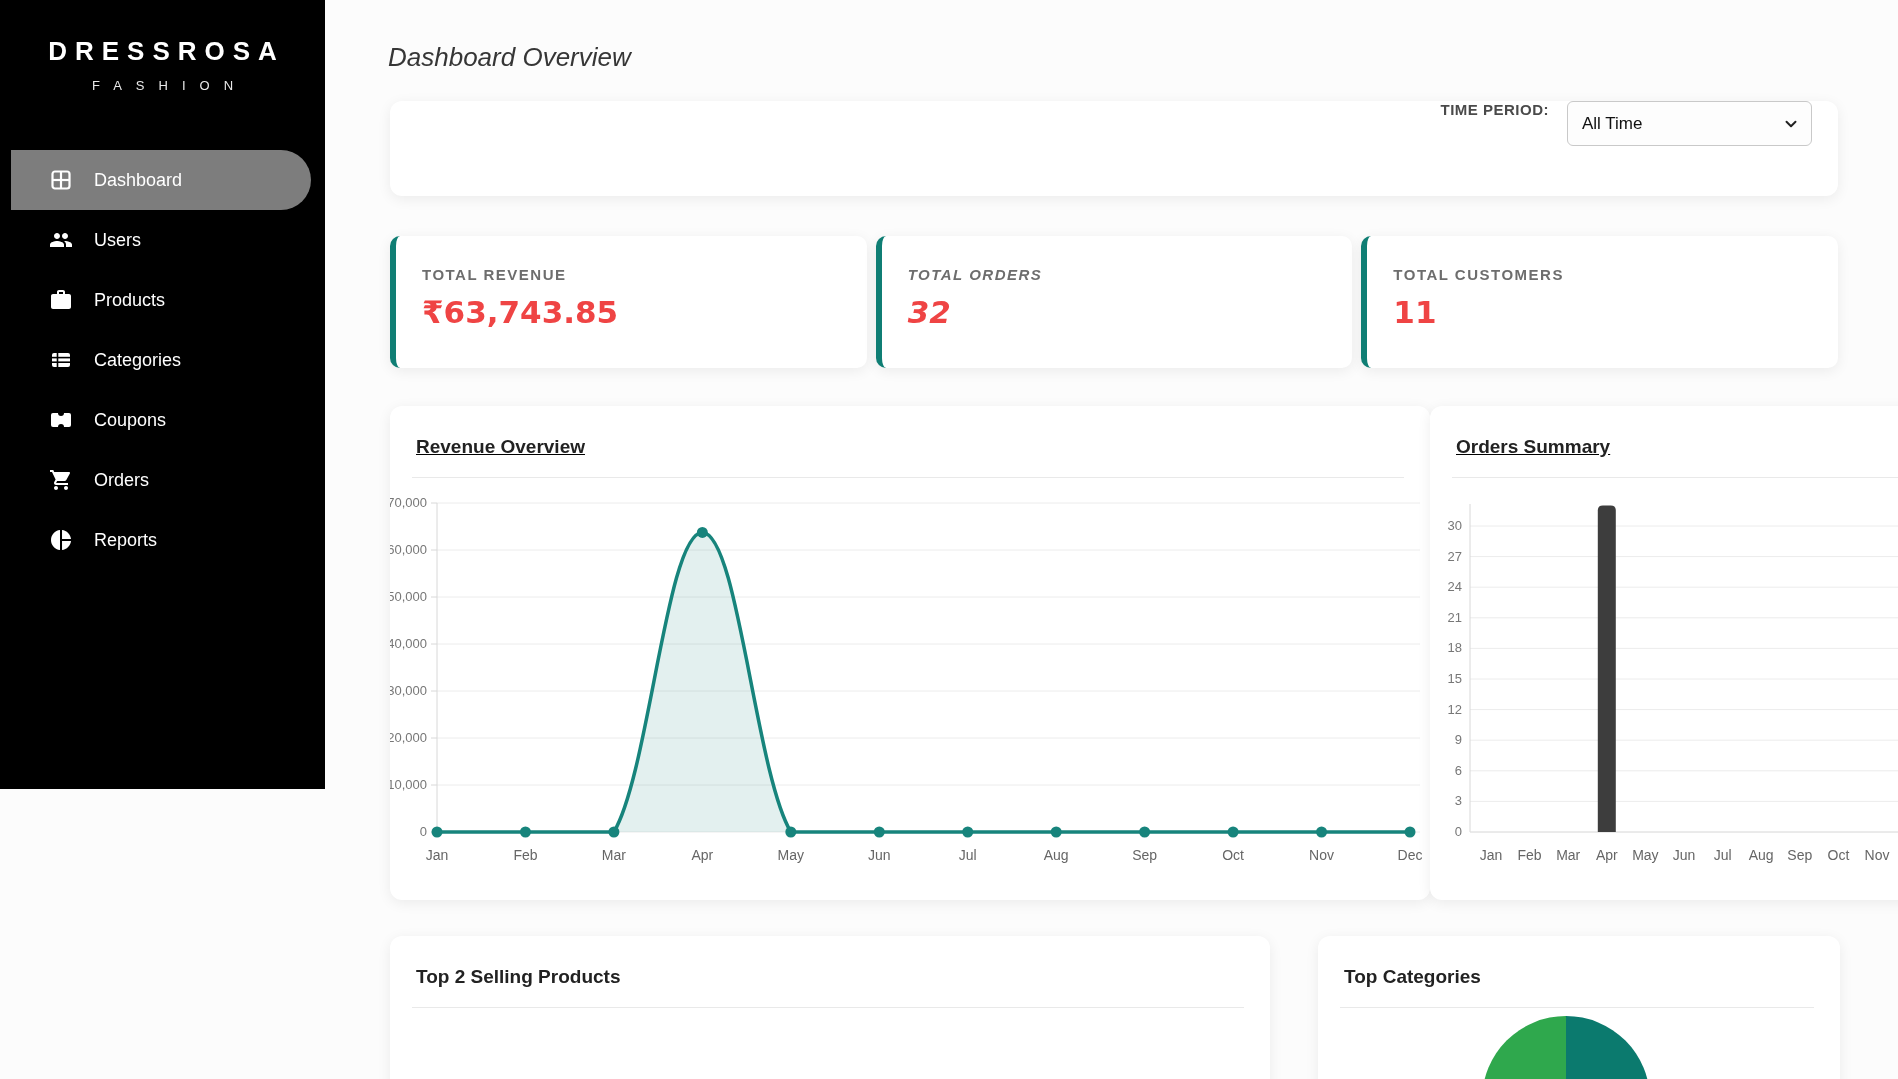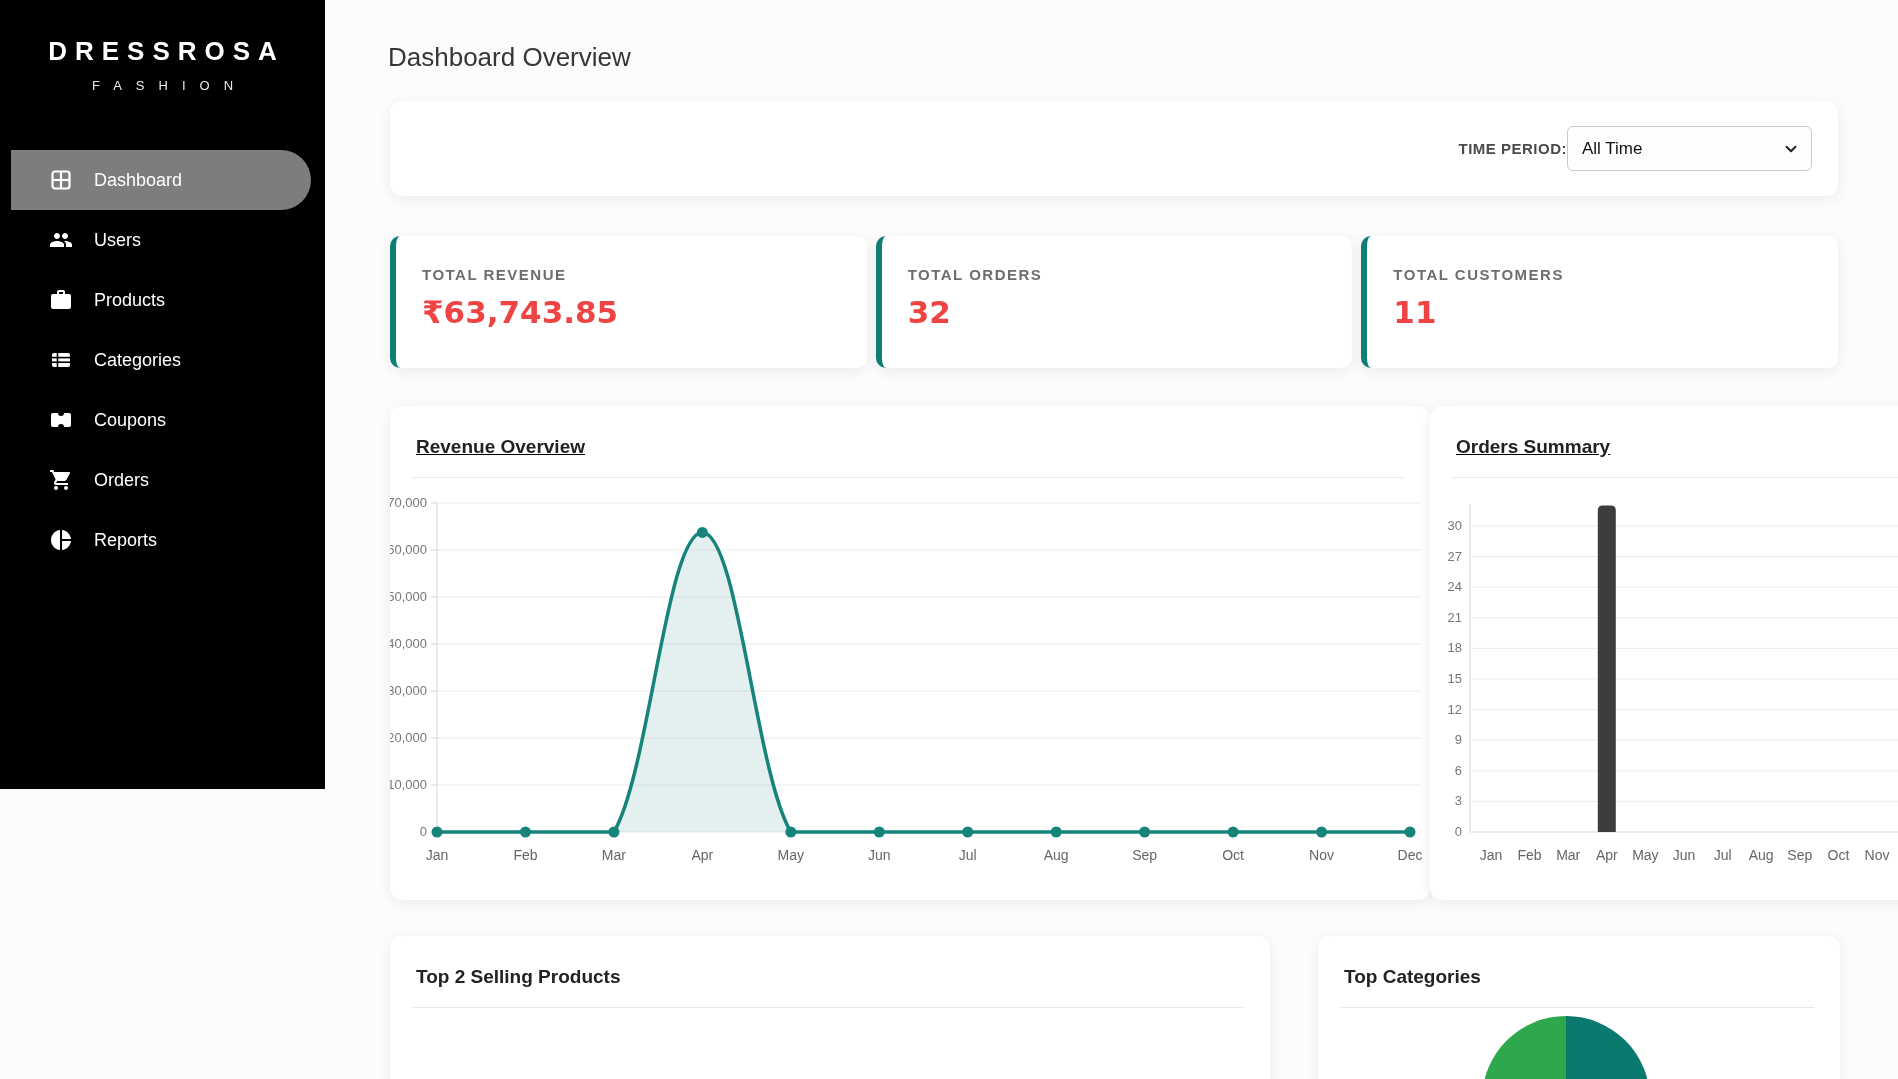--- a/index.html
+++ b/index.html
@@ -24,29 +24,29 @@
     margin-bottom: 0px;
     margin-left: 11px;
   }
   .nav-item.active {
     background: #7d7d7d; width: 300px; border-radius: 0 30px 30px 0;
   }
   .nav-icon { width: 24px; height: 24px; flex: 0 0 24px; display: inline-flex; }
   .nav-icon svg { width: 24px; height: 24px; }
   
   .main { margin-left: 325px; width: 1573px; }
-  .page-title { font-size: 26px; color: #363636; font-weight: 400; padding: 42px 0 0 63px; }
+  .page-title { font-size: 26px; color: #363636; font-weight: 400; padding: 42px 0 0 63px; font-style: italic; }
   .card {
     background: #fff; border-radius: 12px;
     box-shadow: 0 3px 14px rgba(0,0,0,0.07);
   }
   .filter-card {
     margin: 28px 60px 0 65px; height: 95px;
-    display: flex; align-items: center; justify-content: flex-end;
-    padding-right: 26px; 
+    display: flex; justify-content: flex-end;
+    padding-right: 26px; gap: 18px;
   }
   .filter-label { font-size: 15px; font-weight: bold; color: #4a4a4a; letter-spacing: 0.5px; }
   .select-wrap { position: relative; width: 245px; }
   .select-wrap select {
     width: 245px; height: 45px; font-size: 17px; color: #111;
     padding: 0 16px 0 14px; border: 1px solid #c9c9c9; border-radius: 6px;
     background: #fdfdfd; appearance: none; -webkit-appearance: none;
     font-family: "Liberation Sans", sans-serif;
   }
   .select-chevron { position: absolute; right: 12px; top: 14px; pointer-events: none; }
@@ -169,21 +169,21 @@
           </svg>
       </span>
     </span>
   </section>
 
   <section class="stats-row" id="stats-row">
       <div class="card stat-card" style="border-left-color: rgb(15, 126, 116);">
         <div class="stat-label">TOTAL REVENUE</div>
         <div class="stat-value">₹63,743.85</div>
       </div>
-      <div class="card stat-card" style="border-left-color: rgb(15, 126, 116);">
+      <div class="card stat-card" style="border-left-color: rgb(15, 126, 116); font-style: italic;">
         <div class="stat-label">TOTAL ORDERS</div>
         <div class="stat-value">32</div>
       </div>
       <div class="card stat-card" style="border-left-color: rgb(15, 126, 116);">
         <div class="stat-label">TOTAL CUSTOMERS</div>
         <div class="stat-value">11</div>
       </div>
     </section>
 
   <section class="charts-row">

